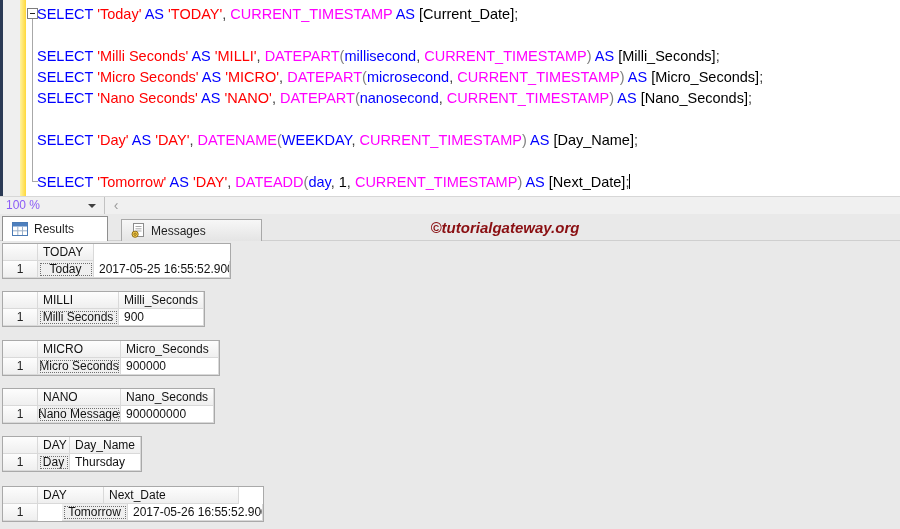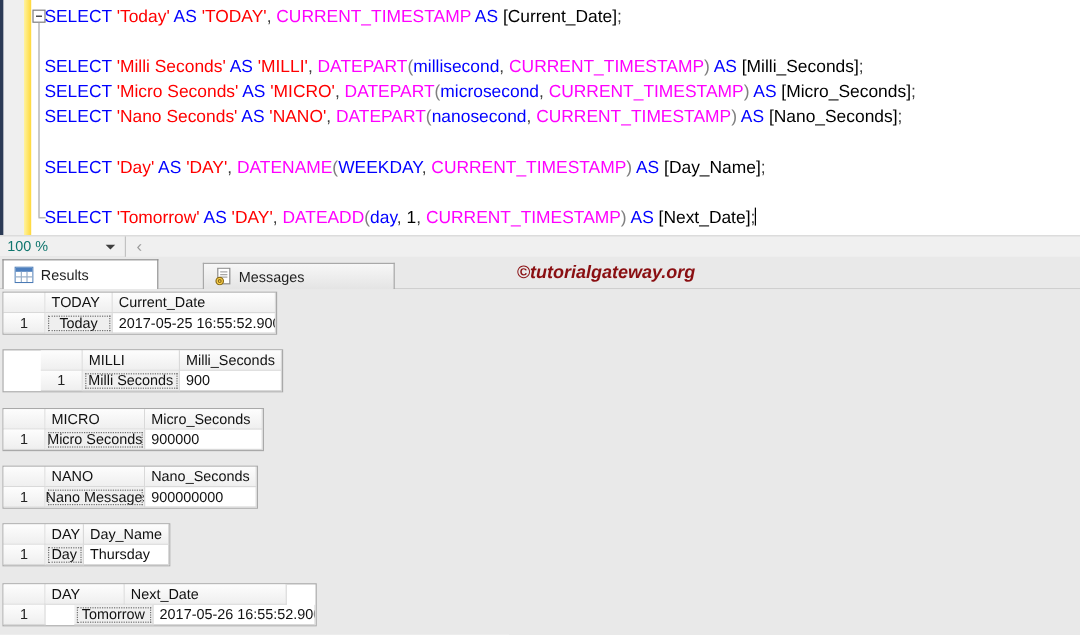--- a/index.html
+++ b/index.html
@@ -22,37 +22,37 @@
   .code-line { height:21px; line-height:21px; white-space:pre; }
   .tk-k { color:#0000ff; } .tk-s { color:#ff0000; } .tk-f { color:#ff00ff; }
   .tk-p { color:#808080; } .tk-d { color:#3a3a3a; } .tk-i { color:#000000; } .tk-n { color:#000000; }
   .caret { display:inline-block; width:1px; height:15px; background:#000; vertical-align:-2px; }
 
   
   .statusrow { position:absolute; left:0; top:196px; width:900px; height:18px; background:#f0f0f0;
                border-top:1px solid #d7d7d7; }
   .zoom-combo { position:absolute; left:0; top:0; width:105px; height:18px;
                 border-right:1px solid #c2c2c2; border-bottom:1px solid #c2c2c2;
-                font-size:12px; color:#0f766e; line-height:17px; padding-left:6px; }
+                font-size:12px; color:#8b5cf6; line-height:17px; padding-left:6px; }
   .zoom-combo .arr { position:absolute; right:8px; top:7px; width:0; height:0;
                      border-left:4px solid transparent; border-right:4px solid transparent;
                      border-top:4px solid #3f3f3f; }
   .hscroll-left { position:absolute; left:108px; top:0; width:16px; height:18px; color:#9a9a9a;
                   font-size:14px; line-height:16px; text-align:center; }
 
   
   .tabstrip { position:absolute; left:0; top:214px; width:900px; height:27px; background:#e9e9e9;
               border-bottom:1px solid #cfcfcf; }
   .tab { position:absolute; bottom:-1px; display:flex; align-items:center; gap:6px;
          font-size:12px; color:#1e1e1e; padding-left:9px; }
-  .tab-results { left:2px; width:130px; height:25px; background:#ffffff;
+  .tab-results { left:2px; width:106px; height:25px; background:#ffffff;
                  border:1px solid #8f8f8f; border-bottom:none;margin-top:42px; }
-  .tab-messages { left:121px; width:160px; height:22px;
+  .tab-messages { left:121px; width:141px; height:22px;
                   background:linear-gradient(#f7f7f7,#e4e4e4);
-                  border:1px solid #a8a8a8; border-bottom:none;margin-left:48px; }
+                  border:1px solid #a8a8a8; border-bottom:none; }
   .watermark { position:absolute; left:110px; right:0; top:5px; text-align:center;
                font-weight:bold; font-size:15px; color:#8a0f12;font-style:italic; }
 
   
   .grids { position:absolute; left:0; top:241px; width:900px; height:288px; background:#e9e9e9; }
   .grid { position:absolute; left:2px; background:#ffffff; border:1px solid #a9a9a9; }
   .g-row { display:flex; }
   .g-cell { height:17px; line-height:16px; font-size:12px; color:#111;
             border-right:1px solid #d9d9d9; border-bottom:1px solid #d9d9d9;
             overflow:hidden; white-space:nowrap; padding-left:5px; }
@@ -122,29 +122,28 @@
       <span>Messages</span>
     </div>
     <div class="watermark">©tutorialgateway.org</div>
   </div>
 
   <div class="grids">
       <div class="grid" style="top: 2px;">
         <div class="g-row">
           <div class="g-cell g-head" style="width: 35px;"></div>
           <div class="g-cell g-head" style="width: 56px;">TODAY</div>
-          <div class="g-cell g-head" style="width: 136px;">Current_Date</div>
         </div>
         <div class="g-row">
           <div class="g-cell g-rownum" style="width: 35px;">1</div>
           <div class="g-cell g-center focused" style="width: 56px;">Today</div>
           <div class="g-cell " style="width: 136px;">2017-05-25 16:55:52.900</div>
         </div>
       </div>
-      <div class="grid" style="top: 50px; padding-left: 31px;">
+      <div class="grid" style="top: 50px;">
         <div class="g-row">
           <div class="g-cell g-head" style="width: 35px;"></div>
           <div class="g-cell g-head" style="width: 81px;">MILLI</div>
           <div class="g-cell g-head" style="width: 85px;">Milli_Seconds</div>
         </div>
         <div class="g-row">
           <div class="g-cell g-rownum" style="width: 35px;">1</div>
           <div class="g-cell g-center focused" style="width: 81px;">Milli Seconds</div>
           <div class="g-cell " style="width: 85px;">900</div>
         </div>

